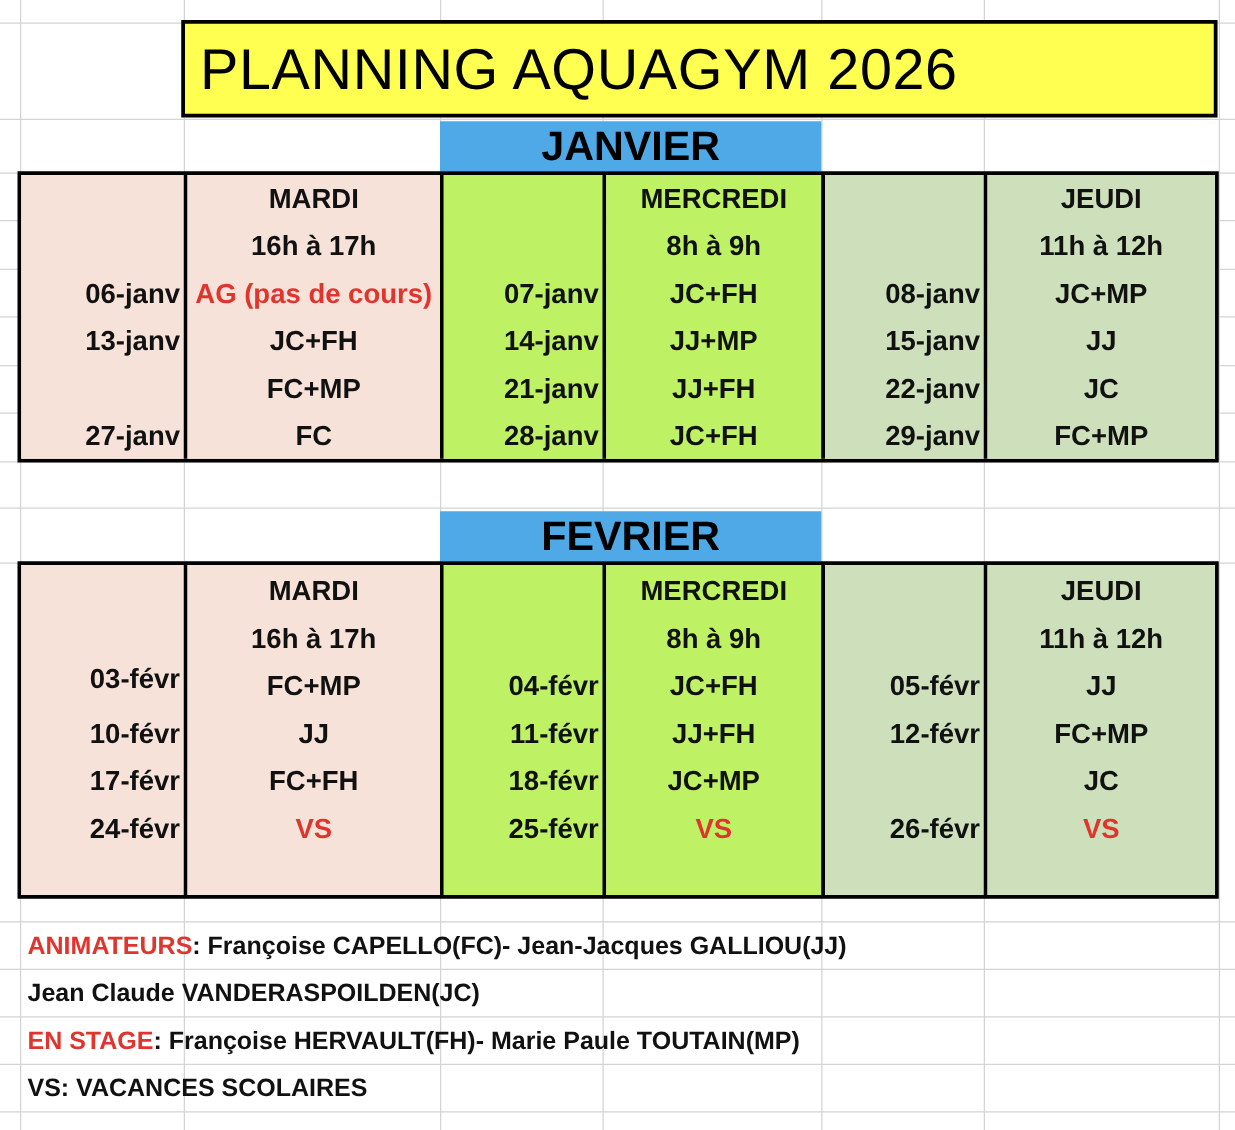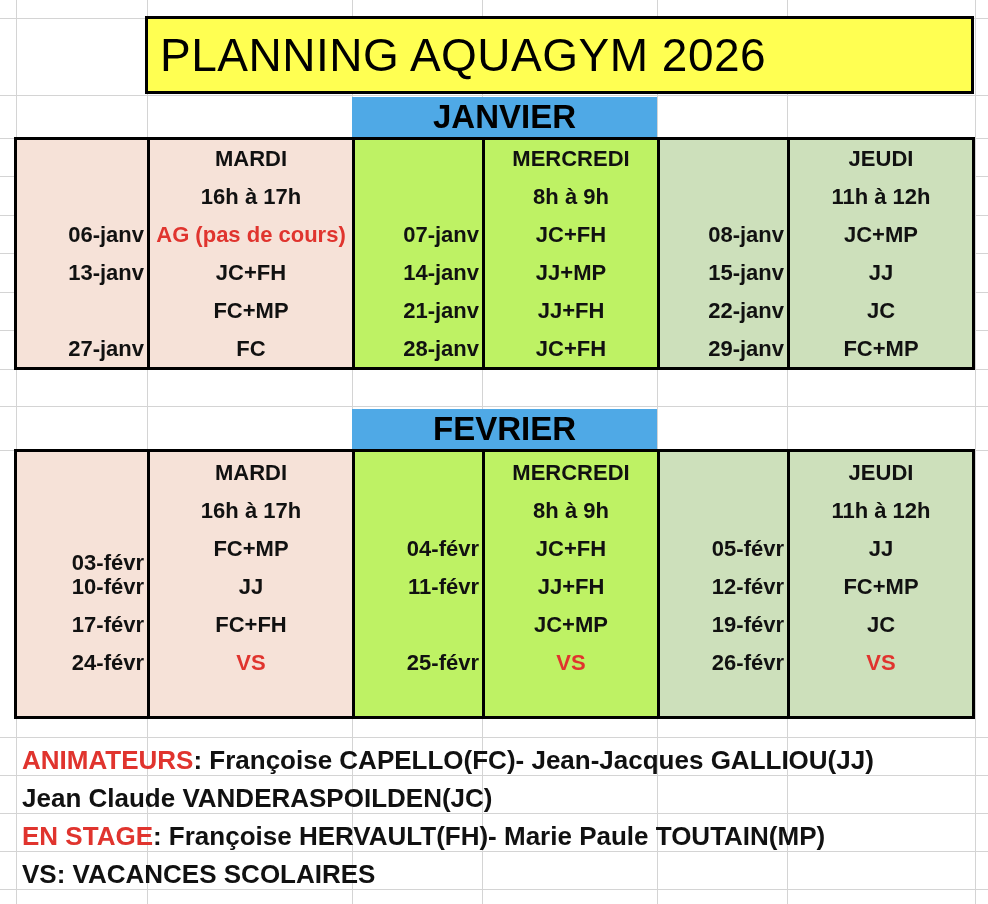--- a/index.html
+++ b/index.html
@@ -19,22 +19,22 @@
   .col { position: absolute; top: 0; bottom: 0; }
   .col.sep { border-right: 3px solid #000; }
   .c-pink { background: #f6e2d8; }
   .c-blue { background: #bef264; }
   .c-green { background: #cde0bb; }
   .cell { position: absolute; left: 0; right: 0; height: 38px; display: flex; align-items: center;
           font-weight: 700; font-size: 22px; color: #111; white-space: nowrap; }
   .cell.center { justify-content: center; }
   .cell.right { justify-content: flex-end; padding-right: 3px; }
   .red { color: #e0342e; }
-  .legend { position: absolute; left: 22px; font-weight: 700; font-size: 26px; color: #111;
-            white-space: nowrap; height: 38px; display: flex; align-items: flex-end; }
+  .legend { position: absolute; left: 22px; font-weight: 700; font-size: 20px; color: #111;
+            white-space: nowrap; height: 38px; display: flex; align-items: center; }
 </style>
 </head>
 <body>
 
 <div class="grid">
   <div class="vline" style="left:16px"></div>
   <div class="vline" style="left:147px"></div>
   <div class="vline" style="left:352px"></div>
   <div class="vline" style="left:482px"></div>
   <div class="vline" style="left:657px"></div>
@@ -111,50 +111,50 @@
     <div class="cell center" style="top:114px">JJ</div>
     <div class="cell center" style="top:152px">JC</div>
     <div class="cell center" style="top:190px">FC+MP</div>
   </div>
 </div>
 
 <div class="month-band" style="top:409px">FEVRIER</div>
 
 <div class="table" style="top:449px; height:270px">
   <div class="col c-pink sep" style="left:0; width:130px">
-    <div class="cell right" style="top:92px">03-févr</div>
+    <div class="cell right" style="top:72px">03-févr</div>
     <div class="cell right" style="top:116px">10-févr</div>
     <div class="cell right" style="top:154px">17-févr</div>
     <div class="cell right" style="top:192px">24-févr</div>
   </div>
   <div class="col c-pink sep" style="left:133px; width:202px">
     <div class="cell center" style="top:2px">MARDI</div>
     <div class="cell center" style="top:40px">16h à 17h</div>
     <div class="cell center" style="top:78px">FC+MP</div>
     <div class="cell center" style="top:116px">JJ</div>
     <div class="cell center" style="top:154px">FC+FH</div>
     <div class="cell center red" style="top:192px">VS</div>
   </div>
   <div class="col c-blue sep" style="left:338px; width:127px">
     <div class="cell right" style="top:78px">04-févr</div>
     <div class="cell right" style="top:116px">11-févr</div>
+    <div class="cell right" style="top:154px">18-févr</div>
     <div class="cell right" style="top:192px">25-févr</div>
   </div>
   <div class="col c-blue sep" style="left:468px; width:172px">
     <div class="cell center" style="top:2px">MERCREDI</div>
     <div class="cell center" style="top:40px">8h à 9h</div>
     <div class="cell center" style="top:78px">JC+FH</div>
     <div class="cell center" style="top:116px">JJ+FH</div>
     <div class="cell center" style="top:154px">JC+MP</div>
     <div class="cell center red" style="top:192px">VS</div>
   </div>
   <div class="col c-green sep" style="left:643px; width:127px">
     <div class="cell right" style="top:78px">05-févr</div>
     <div class="cell right" style="top:116px">12-févr</div>
-    <div class="cell right" style="top:154px">19-févr</div>
     <div class="cell right" style="top:192px">26-févr</div>
   </div>
   <div class="col c-green" style="left:773px; width:182px">
     <div class="cell center" style="top:2px">JEUDI</div>
     <div class="cell center" style="top:40px">11h à 12h</div>
     <div class="cell center" style="top:78px">JJ</div>
     <div class="cell center" style="top:116px">FC+MP</div>
     <div class="cell center" style="top:154px">JC</div>
     <div class="cell center red" style="top:192px">VS</div>
   </div>

